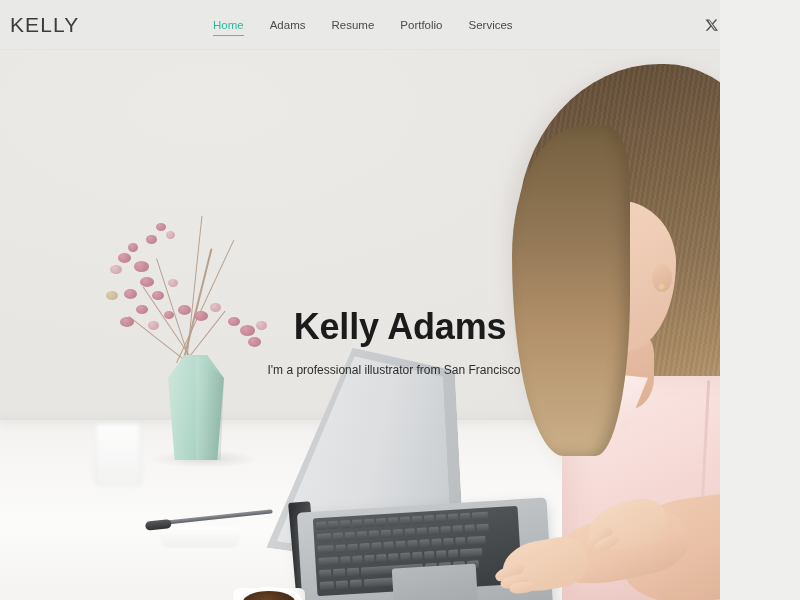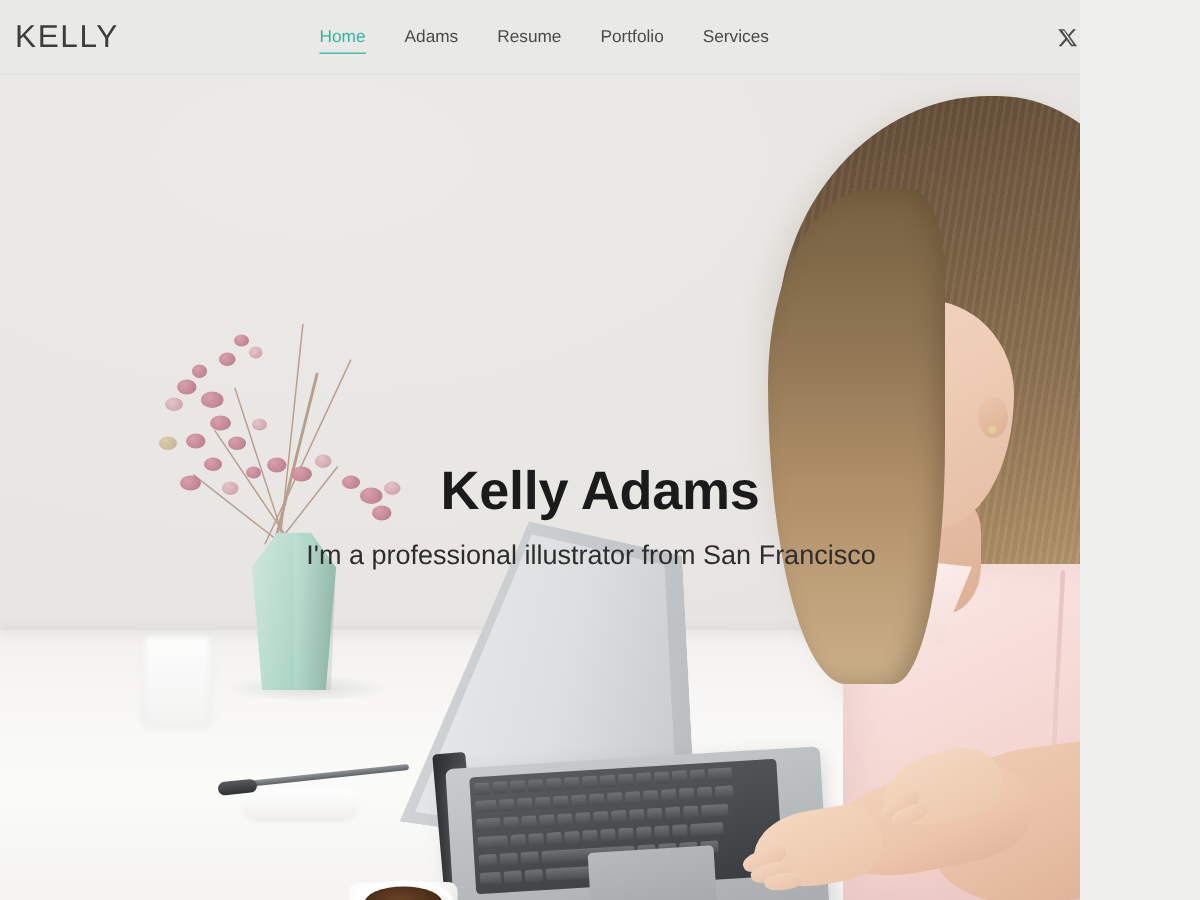--- a/index.html
+++ b/index.html
@@ -479,21 +479,21 @@
   }
   .hero-title {
     font-size: 36px;
     font-weight: 700;
     color: #1b1b1b;
     letter-spacing: -0.2px;
     line-height: 44px;
     margin: 0 0 10px 0;
   }
   .hero-sub {
-    font-size: 18px;
+    font-size: 12px;
     font-weight: 400;
     color: #2d2d2d;
     line-height: 22px;
     margin: 0 12px 20px 0;
   }
   .cta-btn {
     display: inline-block;
     background: #2bbaa1;
     color: #ffffff;
     font-size: 10px;

